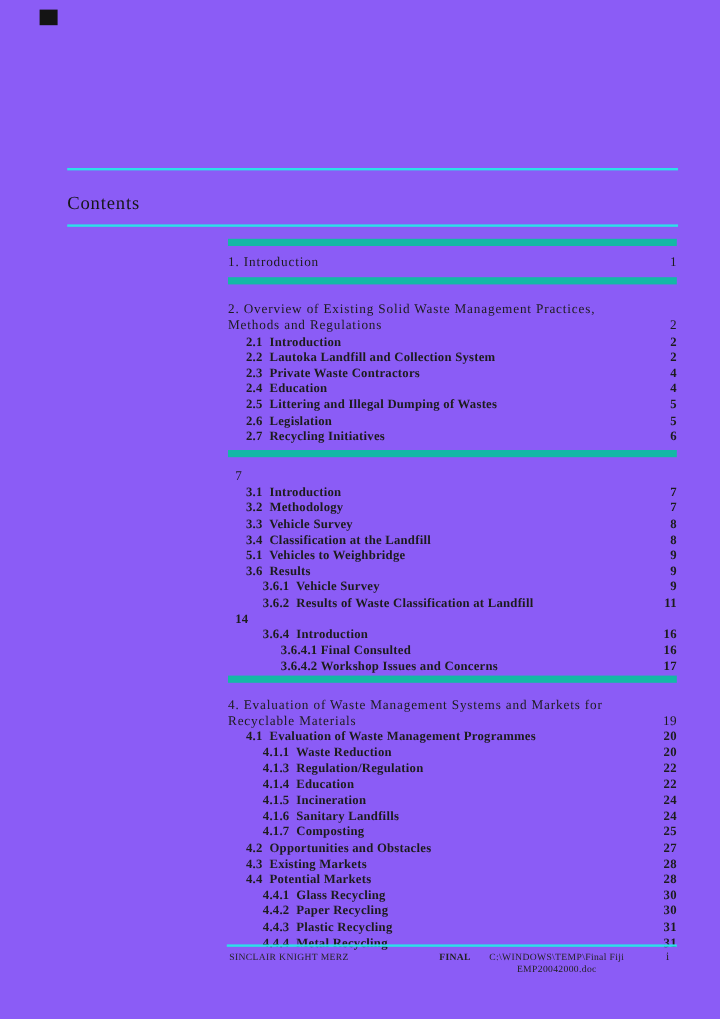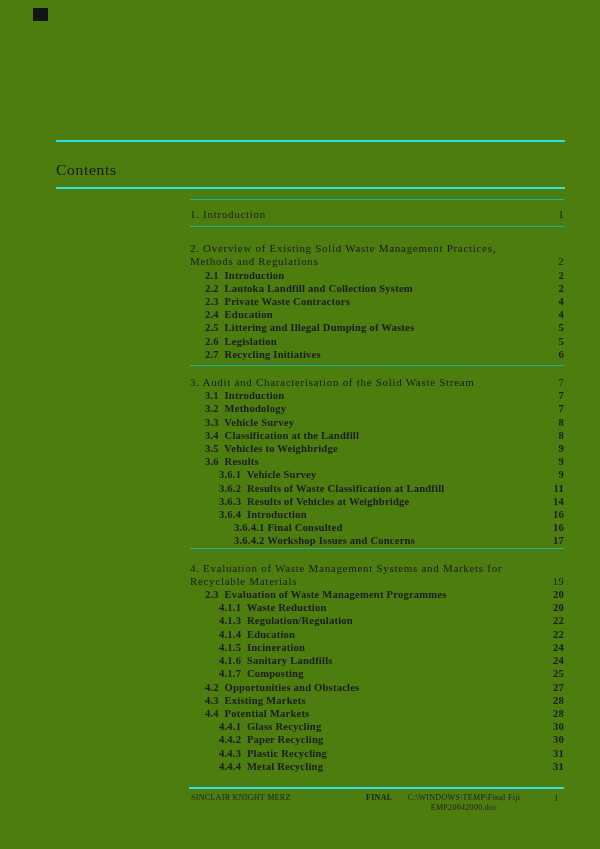--- a/index.html
+++ b/index.html
@@ -1,40 +1,40 @@
 <!DOCTYPE html>
 <html><head>
 <meta charset="utf-8">
 <style>
   html,body{margin:0;padding:0;background:#ffffff;}
   .page{
     position:relative;
     width:600px;height:849px;
-    background:#4d7c0f;
+    background:#8b5cf6;
     overflow:hidden;
     font-family:"Liberation Serif","DejaVu Serif",serif;
     color:#1c1c1c;
   }
   .corner-mark{
     position:absolute;left:33px;top:8px;width:15px;height:13px;
     background:#141414;
   }
   .accent-line{position:absolute;height:2px;background:#2be1e8;}
   .line-header-top{left:56px;top:140px;width:509px;}
   .line-header-bottom{left:56px;top:187px;width:509px;}
   .line-footer{left:189px;top:787px;width:375px;}
   .page-title{
     position:absolute;left:56px;top:161px;margin:0;
     font-size:15.5px;font-weight:normal;letter-spacing:0.7px;color:#161616;
   }
   .toc{
     position:absolute;left:190px;top:199px;width:374px;
     font-size:10.6px;line-height:13.2px;
   }
-  .toc-section{border-top:1px solid #14b8a6;}
+  .toc-section{border-top:6px solid #14b8a6;}
   .toc-section.s1{padding:8px 0 5px 0;}
   .toc-section.s2{padding:15px 0 4px 0;}
   .toc-section.s3{padding:10px 0 0 0;}
   .toc-section.s4{padding:13px 0 0 0;}
   .toc-row{display:flex;justify-content:space-between;align-items:baseline;}
   .toc-row .t{white-space:pre;letter-spacing:0.2px;}
   .toc-row .p{margin-left:6px;letter-spacing:0.2px;}
   .toc-row.lvl1 .t{font-size:11px;letter-spacing:0.7px;}
   .toc-row.lvl1 .p{font-size:11px;}
   .toc-row.lvl2 .t{padding-left:15px;}
@@ -101,57 +101,55 @@
           <span class="t">2.6  Legislation</span>
           <span class="p">5</span>
         </div>
         <div class="toc-row lvl2 b">
           <span class="t">2.7  Recycling Initiatives</span>
           <span class="p">6</span>
         </div>
       </div>
       <div class="toc-section s3">
         <div class="toc-row lvl1">
-          <span class="t">3. Audit and Characterisation of the Solid Waste Stream</span>
           <span class="p">7</span>
         </div>
         <div class="toc-row lvl2 b">
           <span class="t">3.1  Introduction</span>
           <span class="p">7</span>
         </div>
         <div class="toc-row lvl2 b">
           <span class="t">3.2  Methodology</span>
           <span class="p">7</span>
         </div>
         <div class="toc-row lvl2 b">
           <span class="t">3.3  Vehicle Survey</span>
           <span class="p">8</span>
         </div>
         <div class="toc-row lvl2 b">
           <span class="t">3.4  Classification at the Landfill</span>
           <span class="p">8</span>
         </div>
         <div class="toc-row lvl2 b">
-          <span class="t">3.5  Vehicles to Weighbridge</span>
+          <span class="t">5.1  Vehicles to Weighbridge</span>
           <span class="p">9</span>
         </div>
         <div class="toc-row lvl2 b">
           <span class="t">3.6  Results</span>
           <span class="p">9</span>
         </div>
         <div class="toc-row lvl3 b">
           <span class="t">3.6.1  Vehicle Survey</span>
           <span class="p">9</span>
         </div>
         <div class="toc-row lvl3 b">
           <span class="t">3.6.2  Results of Waste Classification at Landfill</span>
           <span class="p">11</span>
         </div>
         <div class="toc-row lvl3 b">
-          <span class="t">3.6.3  Results of Vehicles at Weighbridge</span>
           <span class="p">14</span>
         </div>
         <div class="toc-row lvl3 b">
           <span class="t">3.6.4  Introduction</span>
           <span class="p">16</span>
         </div>
         <div class="toc-row lvl4 b">
           <span class="t">3.6.4.1 Final Consulted</span>
           <span class="p">16</span>
         </div>
@@ -163,21 +161,21 @@
       <div class="toc-section s4">
         <div class="toc-row lvl1">
           <span class="t">4. Evaluation of Waste Management Systems and Markets for</span>
           <span class="p"></span>
         </div>
         <div class="toc-row lvl1">
           <span class="t">Recyclable Materials</span>
           <span class="p">19</span>
         </div>
         <div class="toc-row lvl2 b">
-          <span class="t">2.3  Evaluation of Waste Management Programmes</span>
+          <span class="t">4.1  Evaluation of Waste Management Programmes</span>
           <span class="p">20</span>
         </div>
         <div class="toc-row lvl3 b">
           <span class="t">4.1.1  Waste Reduction</span>
           <span class="p">20</span>
         </div>
         <div class="toc-row lvl3 b">
           <span class="t">4.1.3  Regulation/Regulation</span>
           <span class="p">22</span>
         </div>

